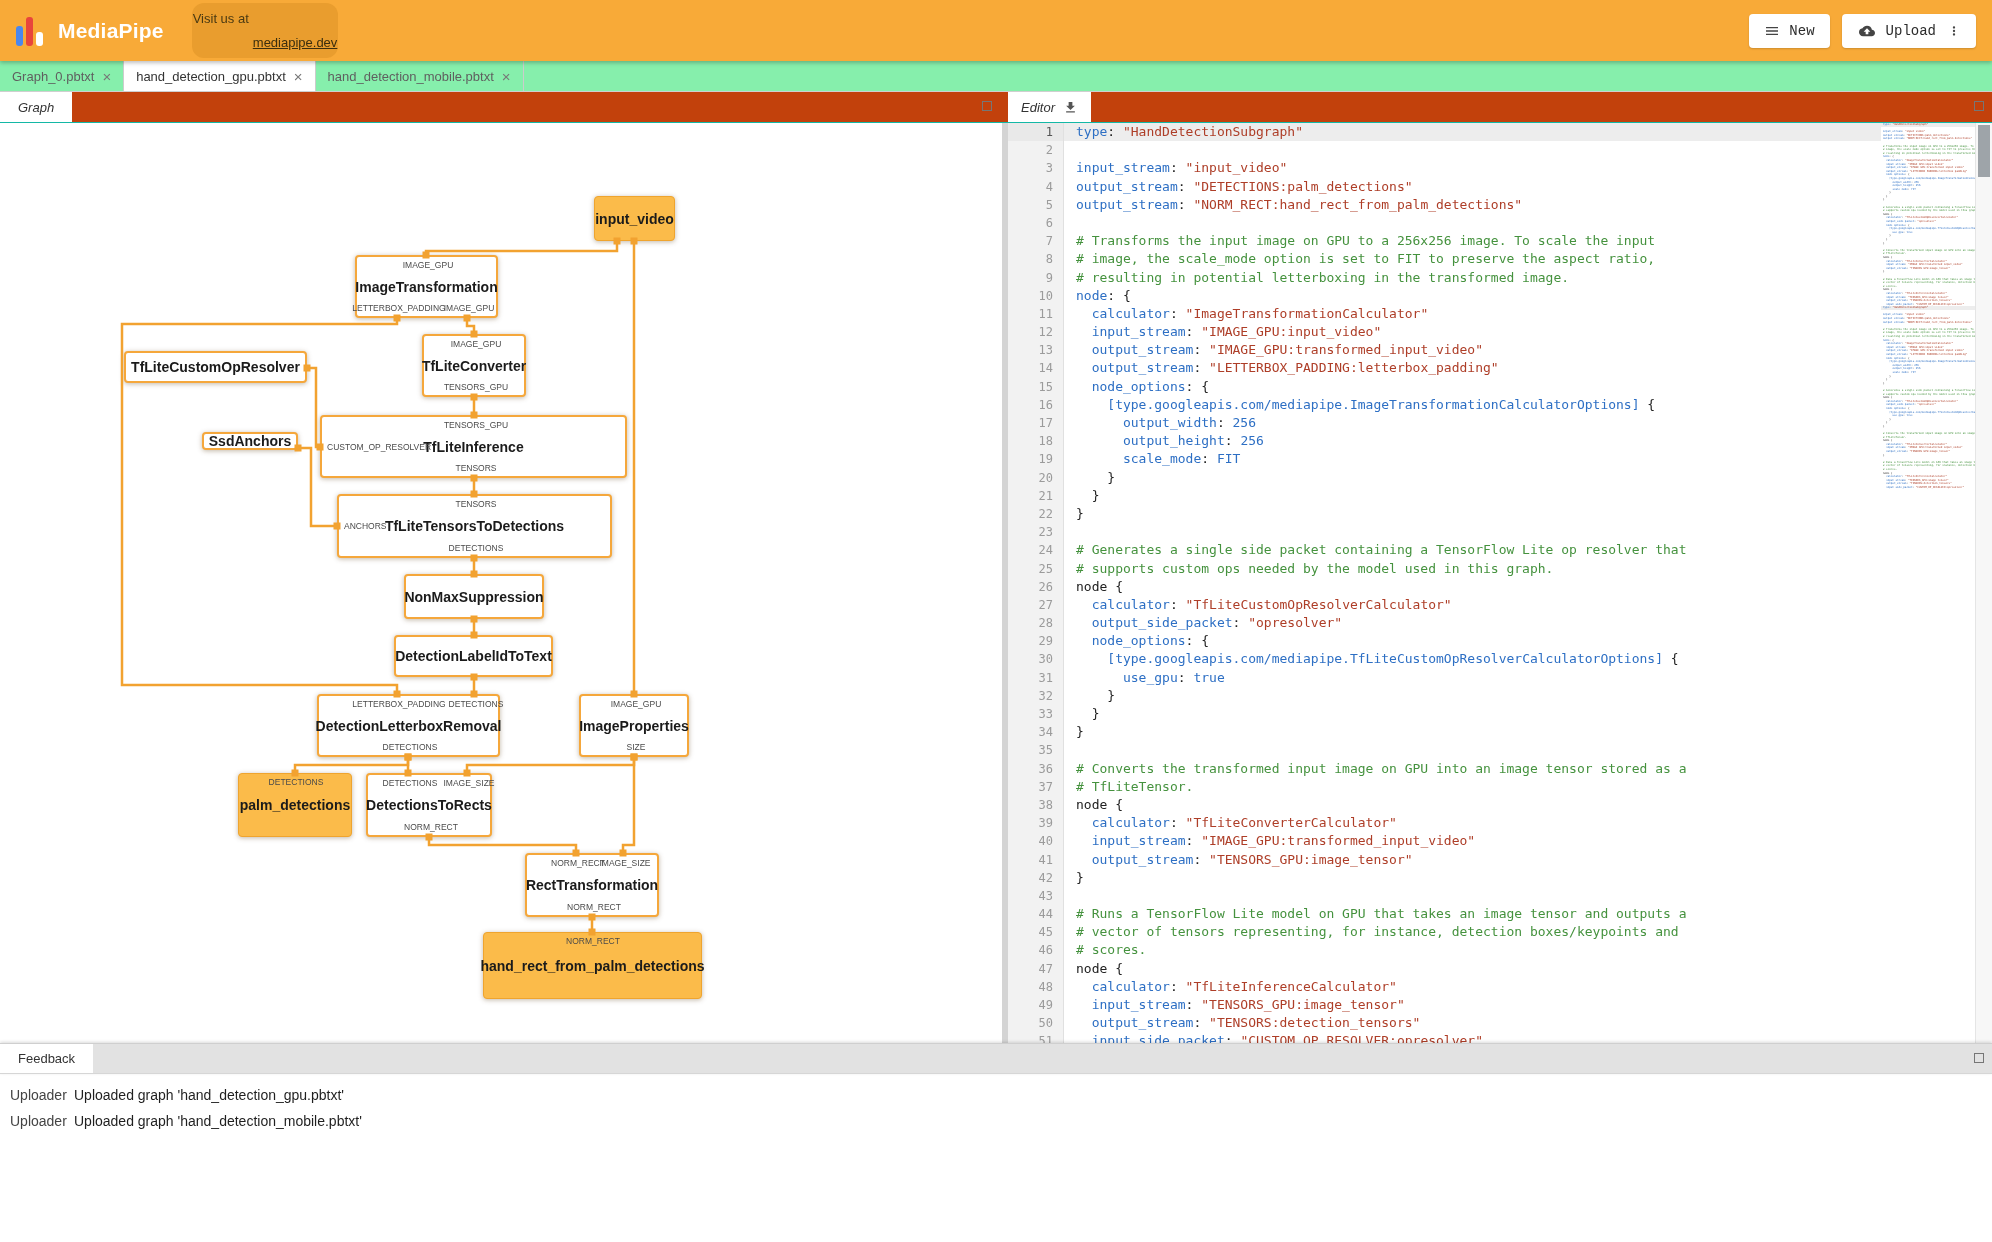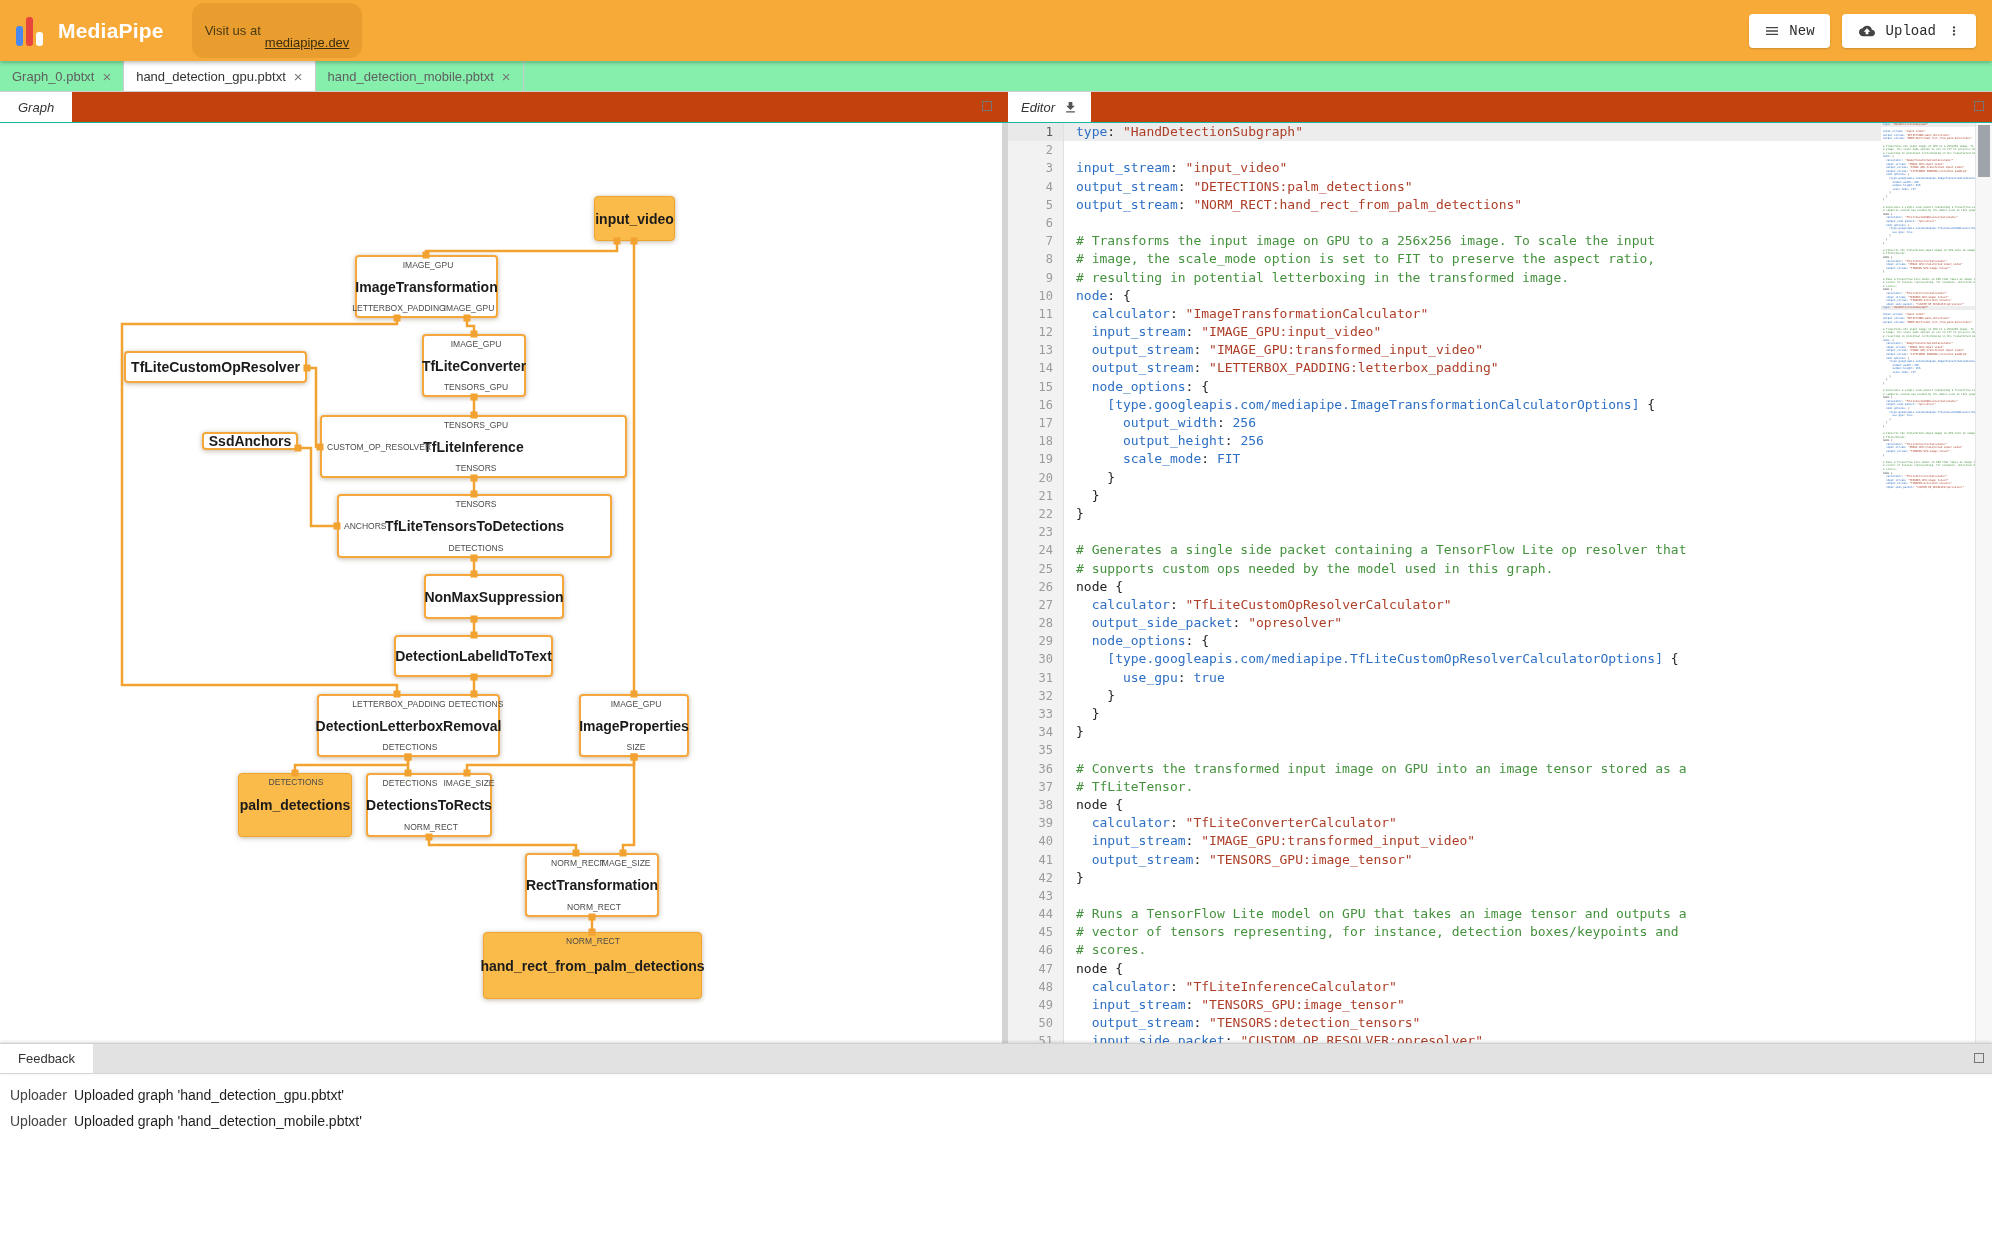--- a/index.html
+++ b/index.html
@@ -9,22 +9,22 @@
 
   
   .topbar{height:61px;background:#F8AA38;display:flex;align-items:center;padding:0 16px;
     box-shadow:0 2px 4px rgba(0,0,0,.25);position:relative;z-index:20;flex:0 0 auto;}
   .logo{width:30px;height:30px;display:flex;align-items:flex-end;gap:3px;margin-right:12px;}
   .logo .bar{width:7px;border-radius:3px;display:block;}
   .logo .b1{height:20px;background:#4A87EE;}
   .logo .b2{height:29px;background:#E8453C;}
   .logo .b3{height:14px;background:#ffffff;}
   .brand{color:#fff;font-size:21px;font-weight:bold;letter-spacing:.2px;}
-  .visit-chip{margin-left:28px;background:#E99D2E;border-radius:12px;padding:8px 13px;
-    font-size:13px;color:#4A3A12;display:flex;align-items:center;}
+  .visit-chip{margin-left:28px;background:#E99D2E;border-radius:12px;padding:8px 1px;
+    font-size:13px;color:#4A3A12;display:flex;}
   .visit-link{color:#3B2E0E;text-decoration:underline;cursor:pointer;margin-left:4px;margin-top:24px;}
   .topbar-actions{margin-left:auto;display:flex;gap:12px;align-items:center;}
   .hbtn{background:#FFFFFF;border:none;border-radius:4px;height:34px;padding:0 15px;
     display:flex;align-items:center;gap:9px;font-size:14px;color:#2b2b2b;cursor:pointer;
     box-shadow:0 1px 2px rgba(0,0,0,.18);font-family:Liberation Mono, monospace;}
   .hbtn svg{display:block;}
   .kebab{margin-left:2px;}
 
   
   .tabbar{height:31px;background:#86efac;display:flex;border-bottom:1px solid #CFCFCF;flex:0 0 auto;}
@@ -232,21 +232,21 @@
         </div>
         <div class="gnode calculator" style="left: 202px; top: 309px; width: 96px; height: 18px;">
           <span>SsdAnchors</span>
         </div>
         <div class="gnode calculator" style="left: 337px; top: 371px; width: 275px; height: 64px;">
           <span>TfLiteTensorsToDetections</span>
           <span class="gport gport-top" style="left: 137px;">TENSORS</span>
           <span class="gport gport-left">ANCHORS</span>
           <span class="gport gport-bottom" style="left: 137px;">DETECTIONS</span>
         </div>
-        <div class="gnode calculator" style="left: 404px; top: 451px; width: 140px; height: 45px; margin-left: 20px;">
+        <div class="gnode calculator" style="left: 404px; top: 451px; width: 140px; height: 45px;">
           <span>NonMaxSuppression</span>
         </div>
         <div class="gnode calculator" style="left: 394px; top: 512px; width: 159px; height: 42px;">
           <span>DetectionLabelIdToText</span>
         </div>
         <div class="gnode calculator" style="left: 317px; top: 571px; width: 183px; height: 63px;">
           <span>DetectionLetterboxRemoval</span>
           <span class="gport gport-top" style="left: 80px;">LETTERBOX_PADDING</span>
           <span class="gport gport-top" style="left: 157px;">DETECTIONS</span>
           <span class="gport gport-bottom" style="left: 91px;">DETECTIONS</span>

